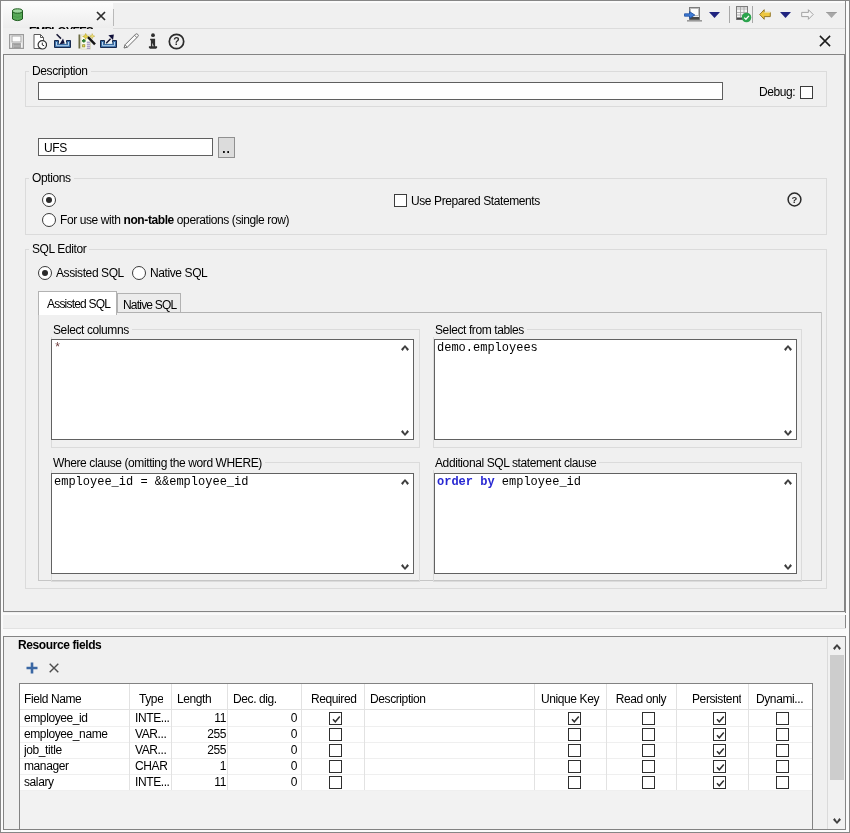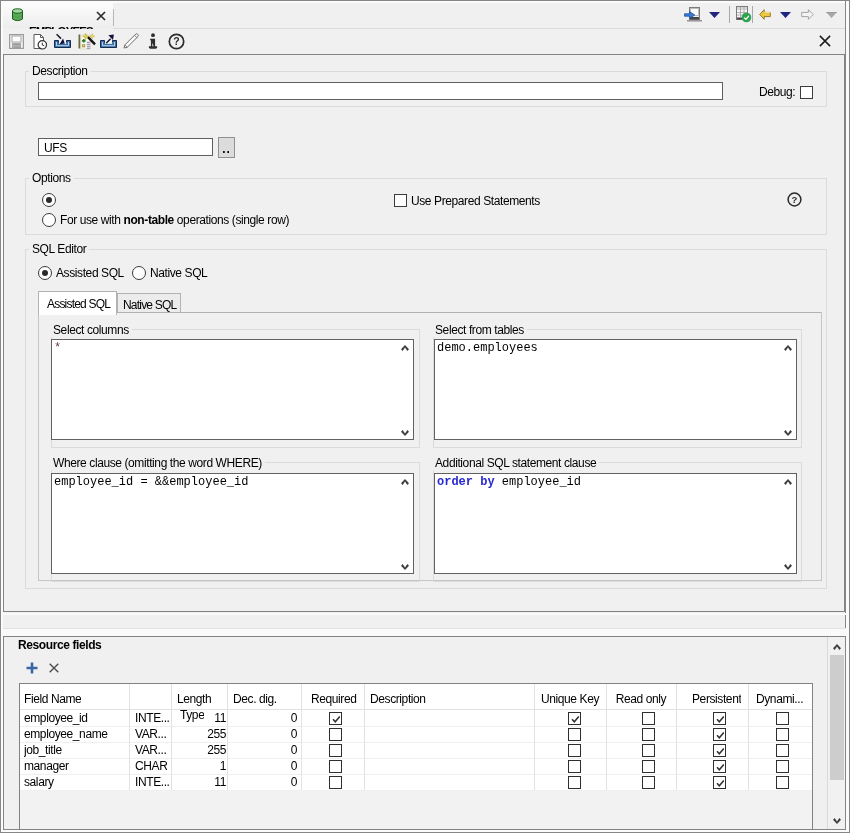--- a/index.html
+++ b/index.html
@@ -318,21 +318,21 @@
 <div class="vline" style="left:171px;top:684px;height:106px;background:#e2e2e2;"></div>
 <div class="vline" style="left:227px;top:684px;height:106px;background:#e2e2e2;"></div>
 <div class="vline" style="left:301px;top:684px;height:106px;background:#e2e2e2;"></div>
 <div class="vline" style="left:364px;top:684px;height:106px;background:#e2e2e2;"></div>
 <div class="vline" style="left:534px;top:684px;height:106px;background:#e2e2e2;"></div>
 <div class="vline" style="left:606px;top:684px;height:106px;background:#e2e2e2;"></div>
 <div class="vline" style="left:676px;top:684px;height:106px;background:#e2e2e2;"></div>
 <div class="vline" style="left:748px;top:684px;height:106px;background:#e2e2e2;"></div>
 
 <div class="cell" style="left:24px;top:692px;">Field Name</div>
-<div class="cell" style="left:139px;top:708px;margin-left:41px;">Type</div>
+<div class="cell" style="left:139px;top:692px;">Type</div>
 <div class="cell" style="left:177px;top:692px;">Length</div>
 <div class="cell" style="left:233px;top:692px;">Dec. dig.</div>
 <div class="cell" style="left:311px;top:692px;">Required</div>
 <div class="cell" style="left:370px;top:692px;">Description</div>
 <div class="cell" style="left:534px;top:692px;width:72px;text-align:center;">Unique Key</div>
 <div class="cell" style="left:606px;top:692px;width:70px;text-align:center;">Read only</div>
 <div class="cell" style="left:692px;top:692px;">Persistent</div>
 <div class="cell" style="left:756px;top:692px;">Dynami...</div>
 
 <div class="cell" style="left:24px;top:711px;">employee_id</div>

